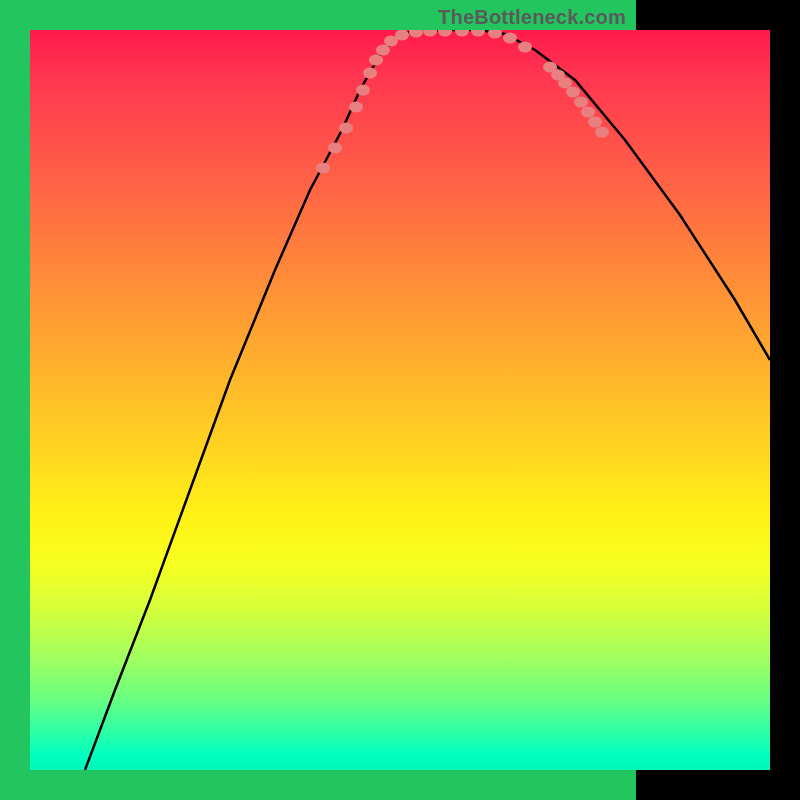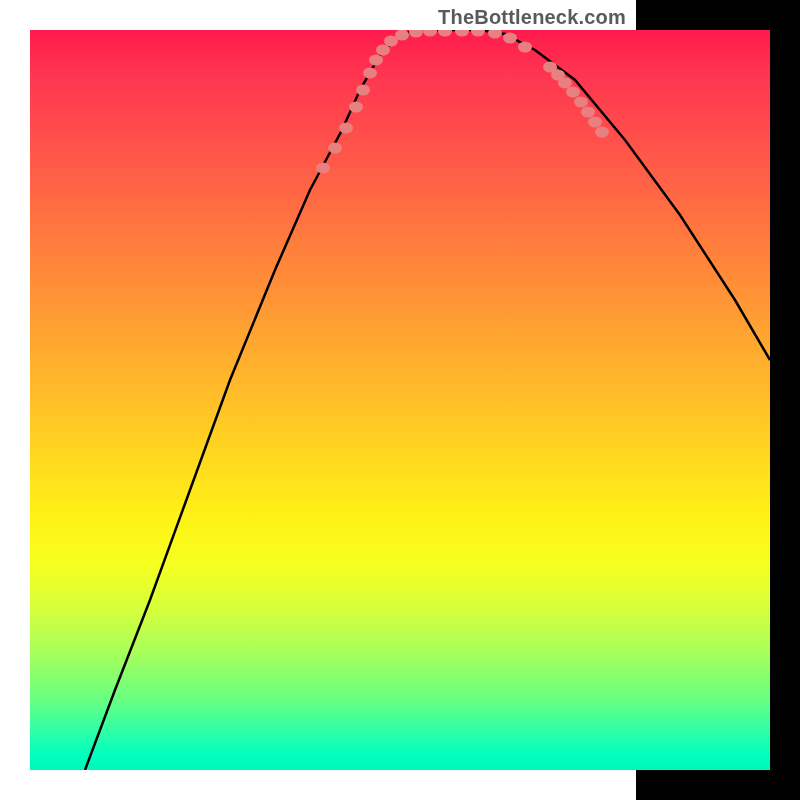--- a/index.html
+++ b/index.html
@@ -10,21 +10,21 @@
     background: #000;
     overflow: hidden;
     font-family: Arial, Helvetica, sans-serif;
   }
   .frame {
     position: absolute;
     top: 0;
     left: 0;
     width: 636px;
     height: 800px;
-    background: #ffffff;
+    background: #22c55e;
   }
   .plot-area {
     position: absolute;
     top: 30px;
     left: 30px;
     width: 740px;
     height: 740px;
     overflow: hidden;
   }
   .gradient-bg {

